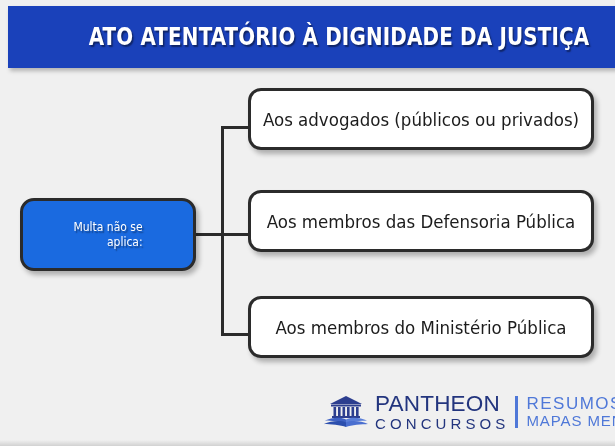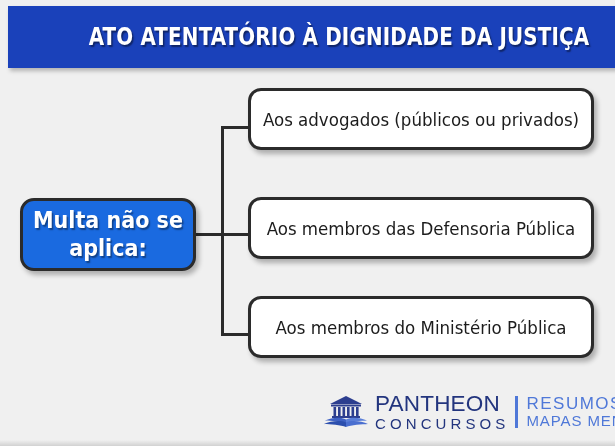--- a/index.html
+++ b/index.html
@@ -84,45 +84,45 @@
     left: 20px;
     top: 198px;
     width: 176px;
     height: 73px;
     background: #1a6ae0;
     border-radius: 14px;
   }
   #node-root .label {
     color: #ffffff;
     font-family: "DejaVu Sans Condensed", "Liberation Sans Narrow", "Liberation Sans", sans-serif;
-    font-weight: bold;
-    font-size: 23px;
+    font-weight: normal;
+    font-size: 12px;
     line-height: 1.18;
-    text-align: center;
+    text-align: right;
     text-shadow: 1.5px 1.5px 1.5px rgba(0,0,0,0.4);
     white-space: pre-line;
   }
 
   .node-leaf {
     left: 248px;
     width: 346px;
     height: 62px;
     background: #ffffff;
     border-radius: 13px;
   }
   .node-leaf .label {
     color: #1c1c1c;
     font-family: "DejaVu Sans Condensed", "Liberation Sans Narrow", "Liberation Sans", sans-serif;
     font-size: 18.5px;
     text-align: center;
     white-space: nowrap;
   }
 
   #node-leaf-0 { top: 88px; }
-  #node-leaf-1 { top: 197px; align-items: center; }
+  #node-leaf-1 { top: 190px; align-items: center; }
   #node-leaf-2 { top: 296px; }
 
   
   #logo {
     position: absolute;
     left: 322px;
     top: 392px;
     display: flex;
     align-items: center;
     height: 40px;

